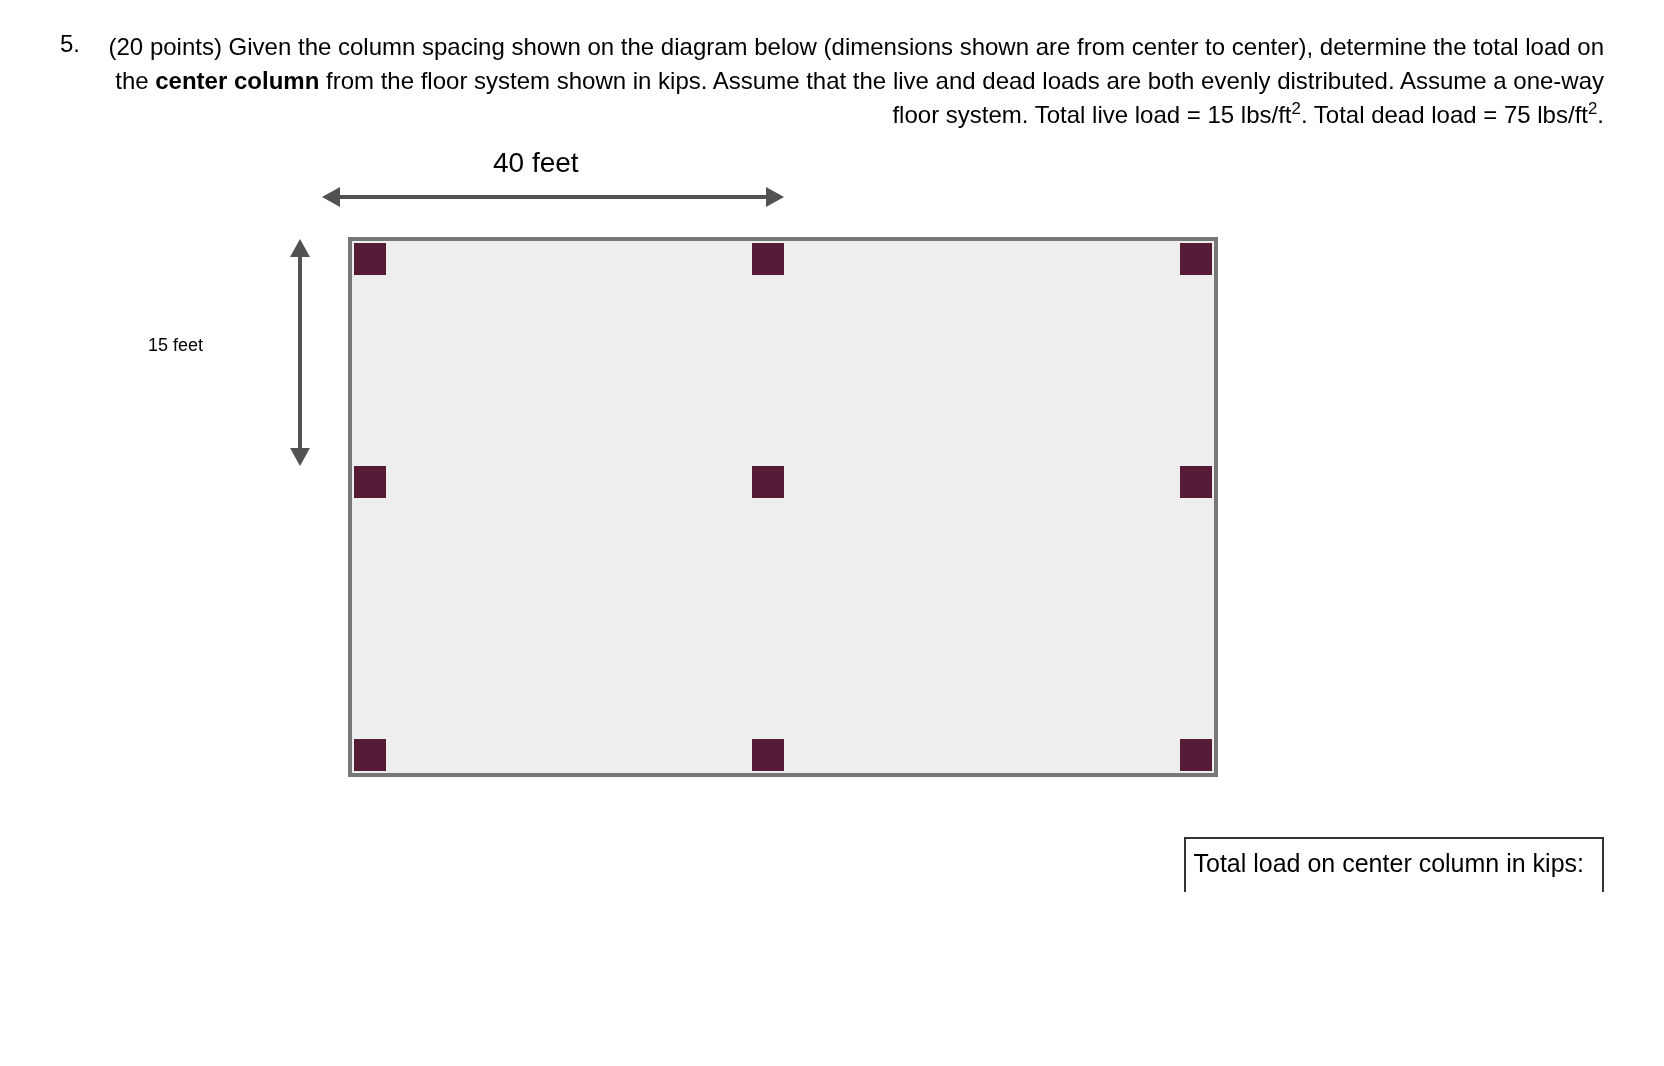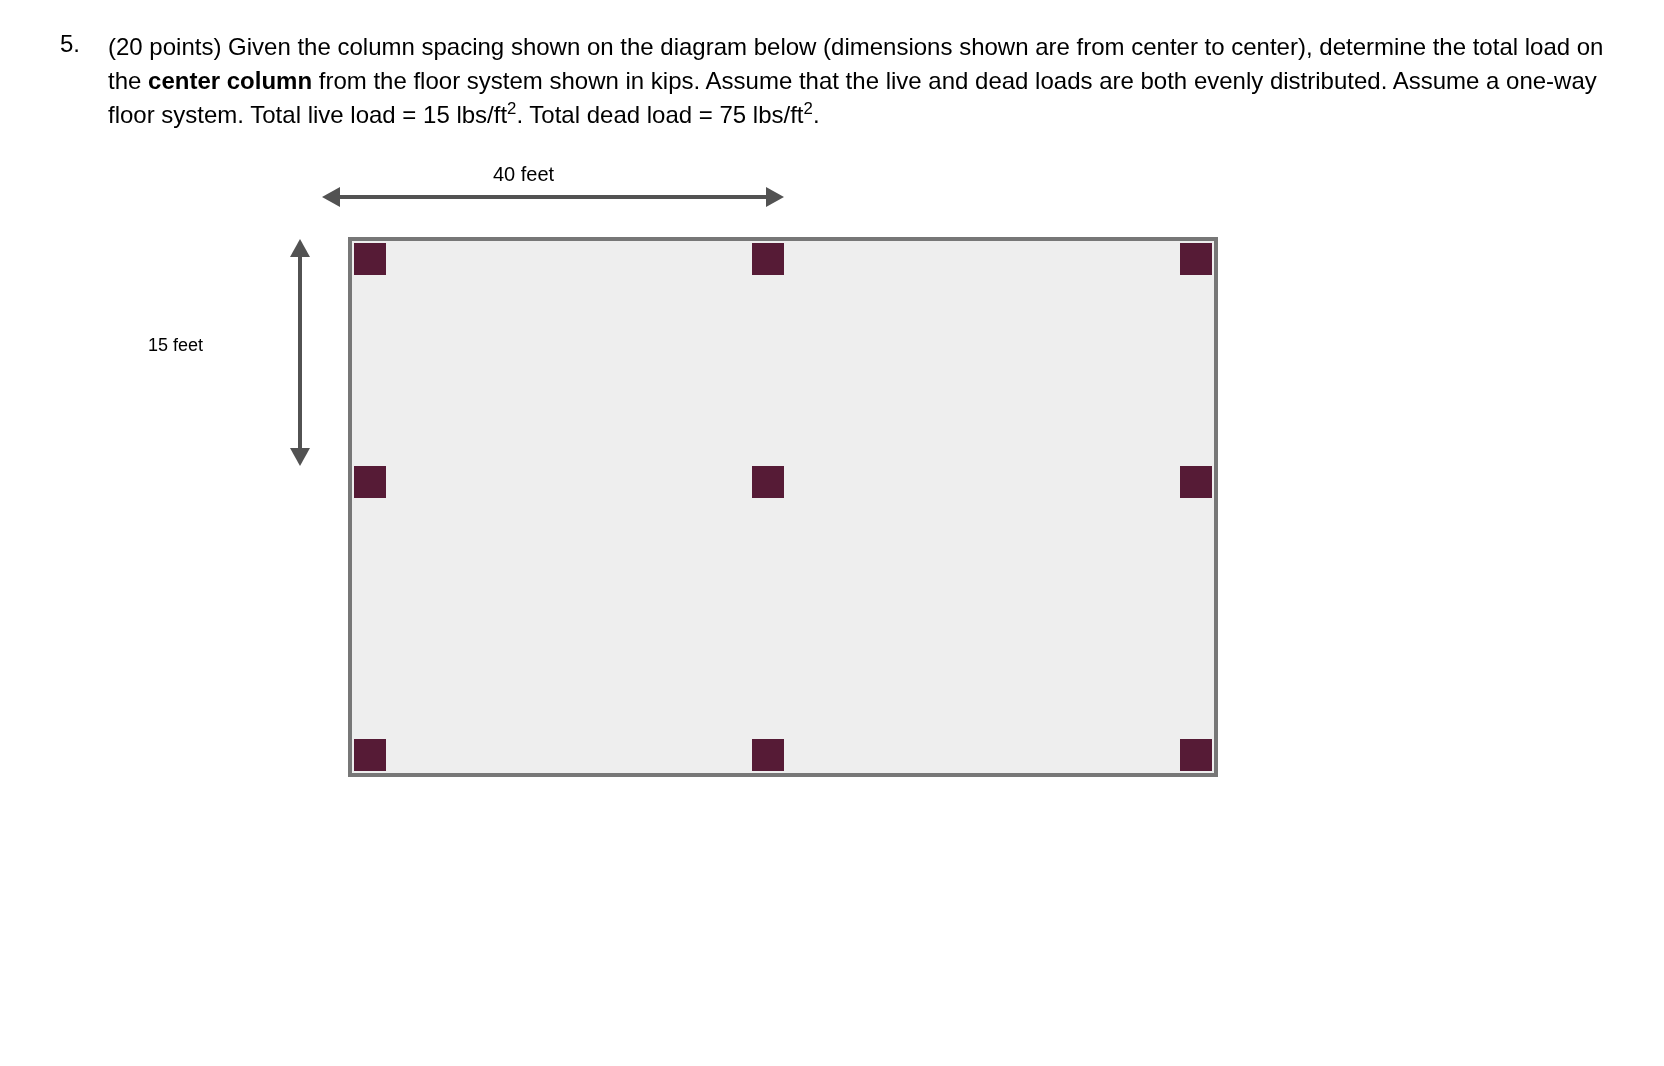--- a/index.html
+++ b/index.html
@@ -13,20 +13,21 @@
     .question-container {
       display: flex;
       align-items: flex-start;
       gap: 18px;
     }
     .question-number {
       min-width: 30px;
     }
     .question-body {
       flex: 1;
+      text-align: right;
     }
     .question-text {
       line-height: 1.4;
       margin-bottom: 15px;
     }
     .bold {
       font-weight: bold;
     }
     sup {
       font-size: 0.7em;
@@ -34,22 +35,22 @@
     .diagram-area {
       position: relative;
       width: 1000px;
       height: 670px;
       margin-top: 10px;
       margin-left: 40px;
     }
     .dim-label-top {
       position: absolute;
       left: 345px;
-      top: 16px;
-      font-size: 20px;
+      top: 0;
+      font-size: 28px;
     }
     .dim-arrow-h {
       position: absolute;
       left: 190px;
       top: 48px;
       width: 430px;
       height: 4px;
       background: #525252;
     }
     .dim-arrow-h::before, .dim-arrow-h::after {
@@ -156,14 +157,17 @@
         <div class="column" style="left:2px; top:225px;"></div>
         <div class="column" style="left:400px; top:225px;"></div>
         <div class="column" style="right:2px; top:225px;"></div>
 
         <div class="column" style="left:2px; bottom:2px;"></div>
         <div class="column" style="left:400px; bottom:2px;"></div>
         <div class="column" style="right:2px; bottom:2px;"></div>
       </div>
     </div>
 
+    <div class="answer-box">
+      <span>Total load on center column in kips:</span>
+    </div>
   </div>
 </div>
 
 </body></html>

